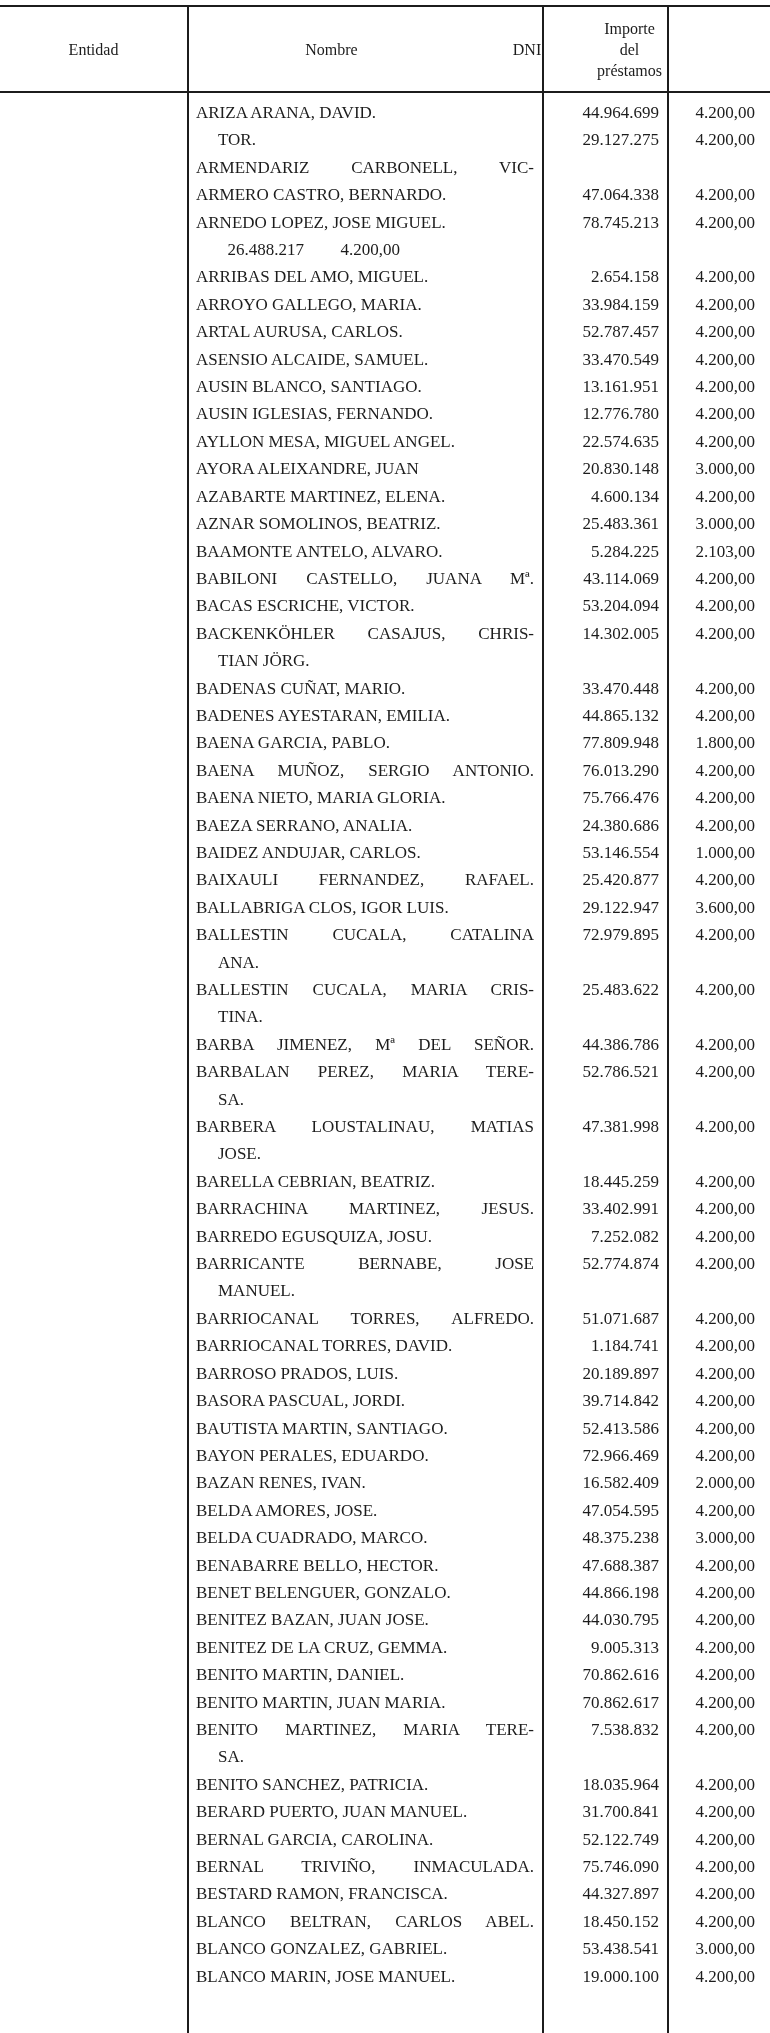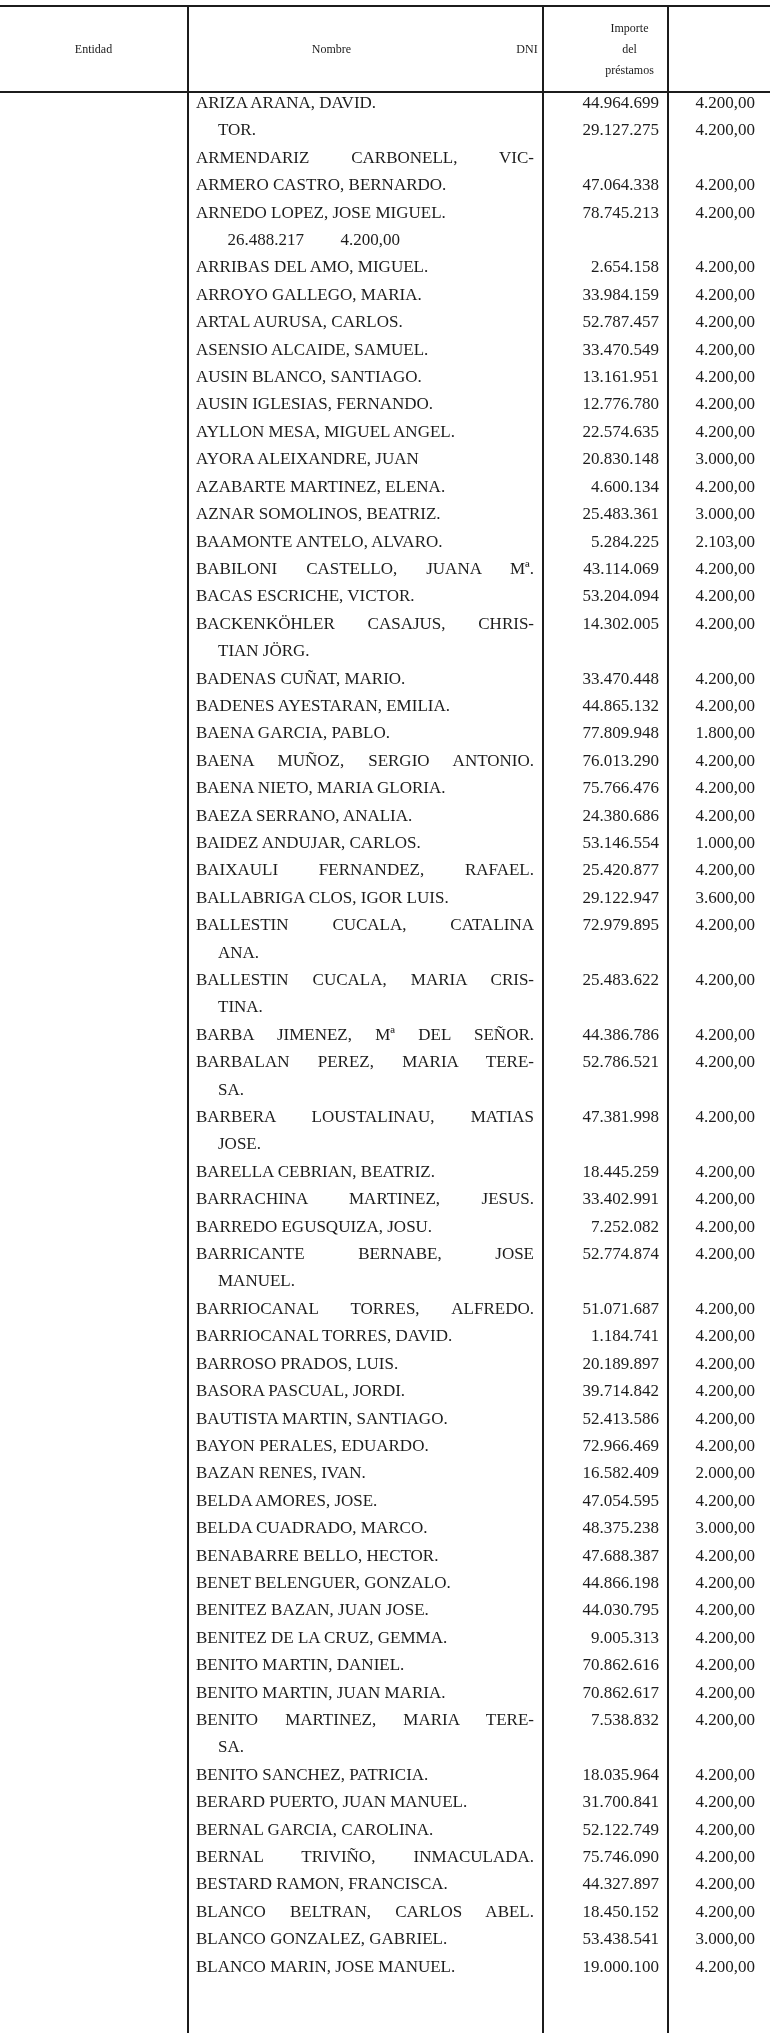--- a/index.html
+++ b/index.html
@@ -45,32 +45,32 @@
     left: 0;
     width: 770px;
     height: 84px;
     display: flex;
   }
   .th {
     display: flex;
     align-items: center;
     justify-content: center;
     text-align: center;
-    font-size: 12px;
+    font-size: 16px;
     line-height: 21px;
   }
   .th.entidad { width: 187px; }
   .th.nombre  { width: 289px; }
   .th.dni     { width: 102px; }
-  .th.importe { width: 103px; font-size: 12px; white-space: pre-line; }
+  .th.importe { width: 103px; font-size: 16px; white-space: pre-line; }
 
   
   .tbody {
     position: absolute;
-    top: 76px;
+    top: 86px;
     left: 0;
     width: 770px;
     padding-top: 13px;
   }
   .row {
     display: flex;
     margin-left: 187px;
   }
   .cell {
     box-sizing: border-box;

